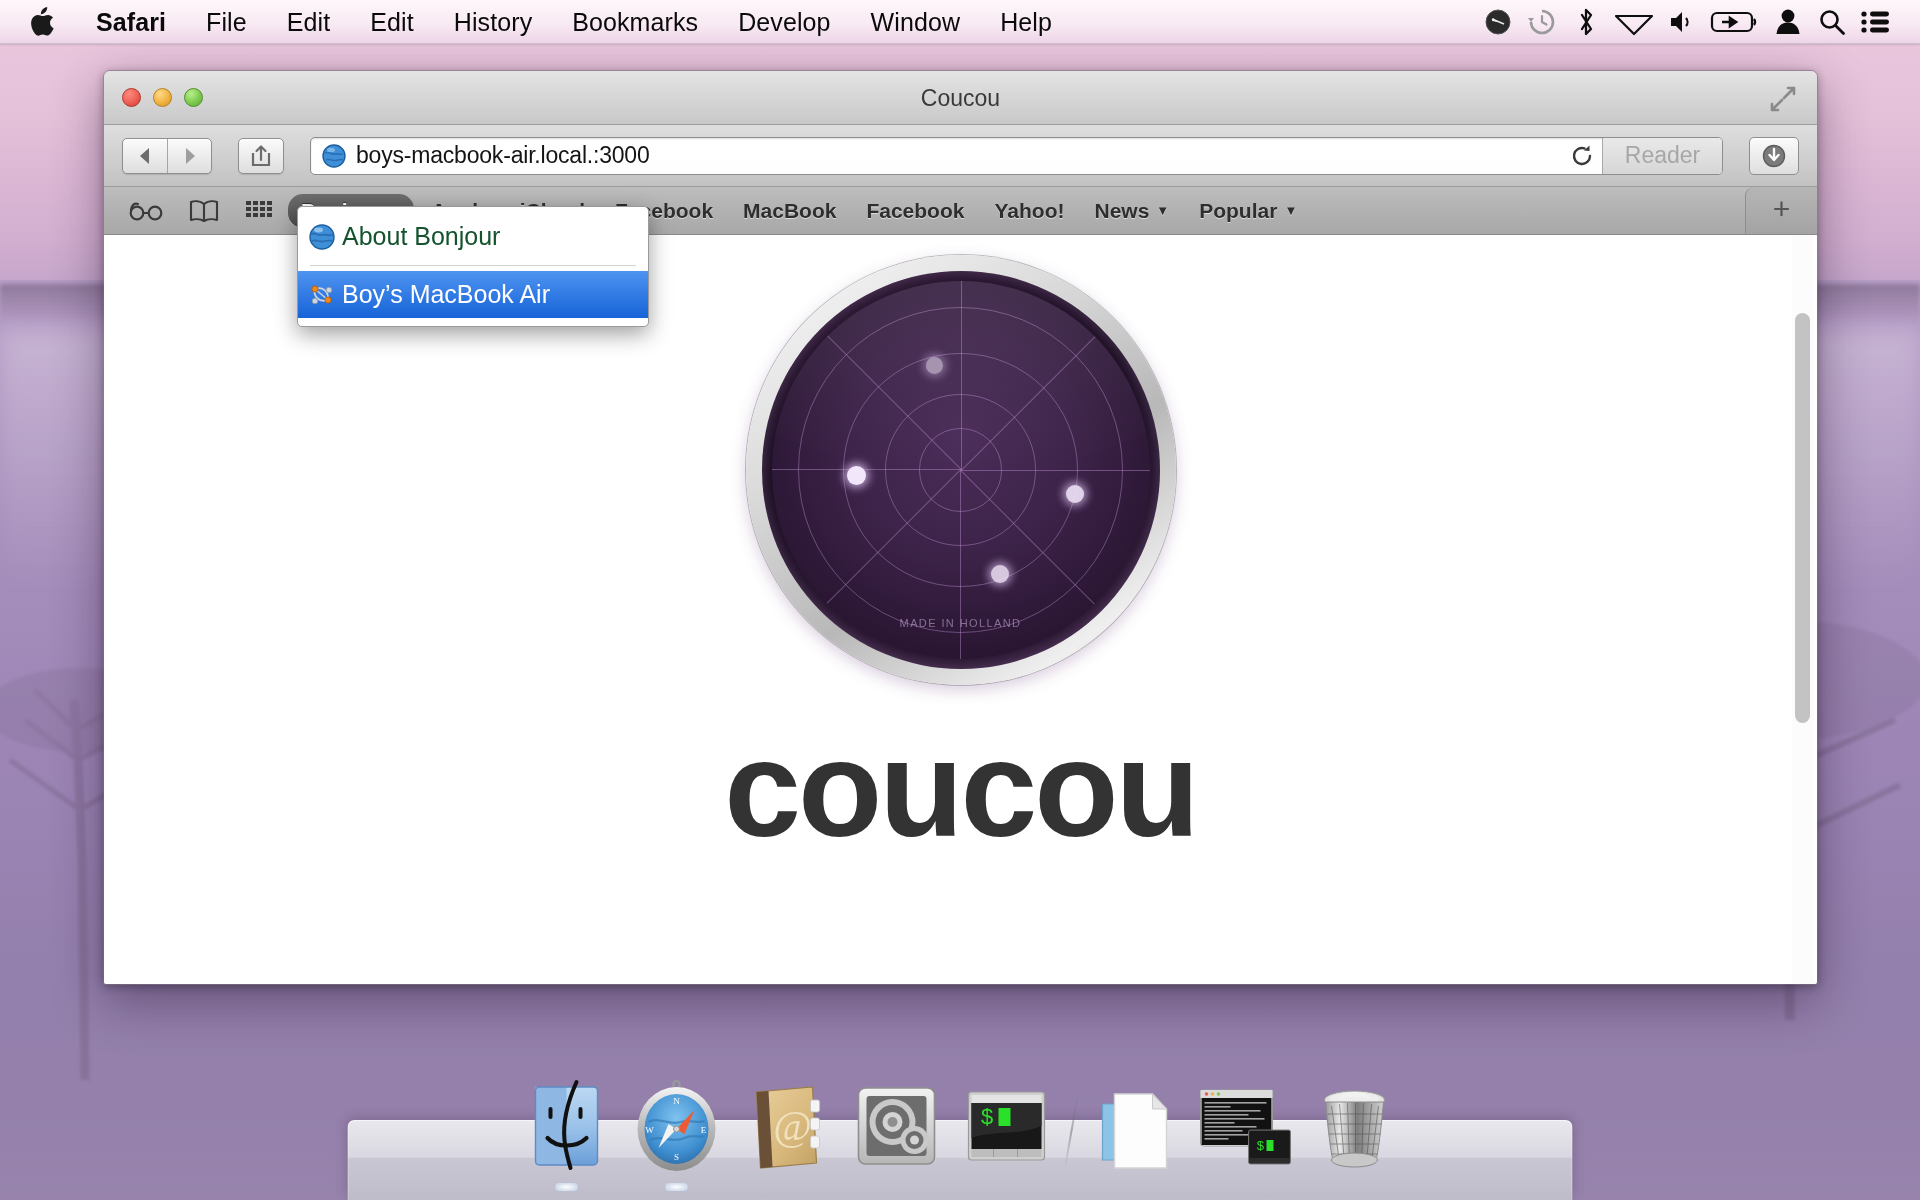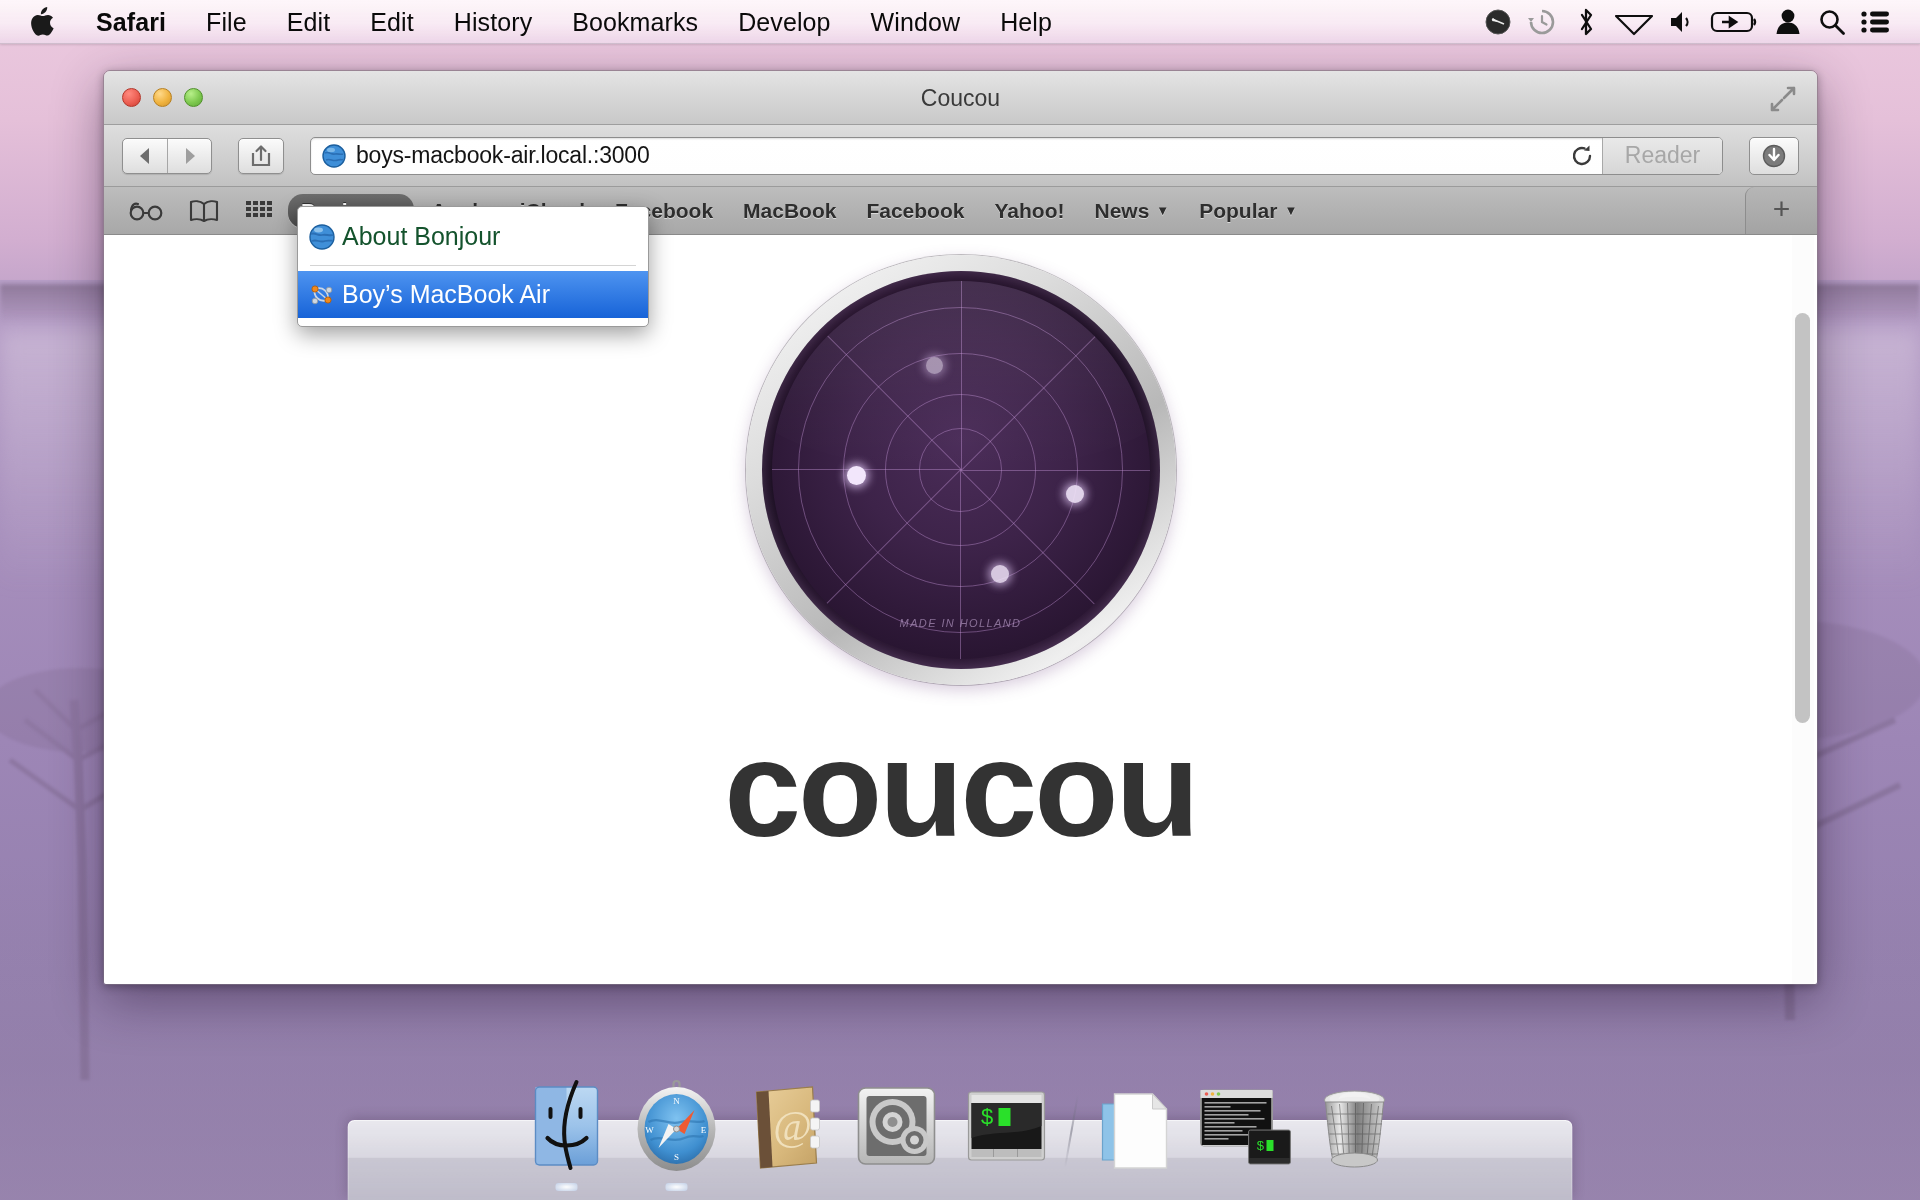--- a/index.html
+++ b/index.html
@@ -230,21 +230,21 @@
   }
   .sweep {
     position: absolute; left: 50%; top: 50%; width: 50%; height: 50%;
     transform-origin: 0 100%;
     background: conic-gradient(from 200deg at 0% 100%, rgba(226,200,245,0.72) 0deg, rgba(226,200,245,0.40) 12deg, rgba(226,200,245,0.0) 26deg);
     transform: rotate(-58deg);
   }
   .blip { position: absolute; border-radius: 50%; background: #f2e6fb; box-shadow: 0 0 9px 3px rgba(226,200,245,0.75); }
   .made-in {
     position: absolute; left: 0; right: 0; bottom: 8%; text-align: center;
-    font-size: 11px; color: rgba(210,180,225,0.55); letter-spacing: 1.4px; font-style: italic;
+    font-size: 11px; color: rgba(210,180,225,0.55); letter-spacing: 1.4px;
   }
 
   
   .dock {
     position: absolute; left: 50%; transform: translateX(-50%); bottom: 0;
     width: 1225px; height: 152px; z-index: 30;
   }
   .dock-shelf {
     position: absolute; left: 0; right: 0; bottom: 0; top: 72px;
     background: linear-gradient(to bottom, rgba(238,238,242,0.94) 0%, rgba(222,222,228,0.92) 46%, rgba(206,206,214,0.90) 47%, rgba(196,196,206,0.88) 100%);

